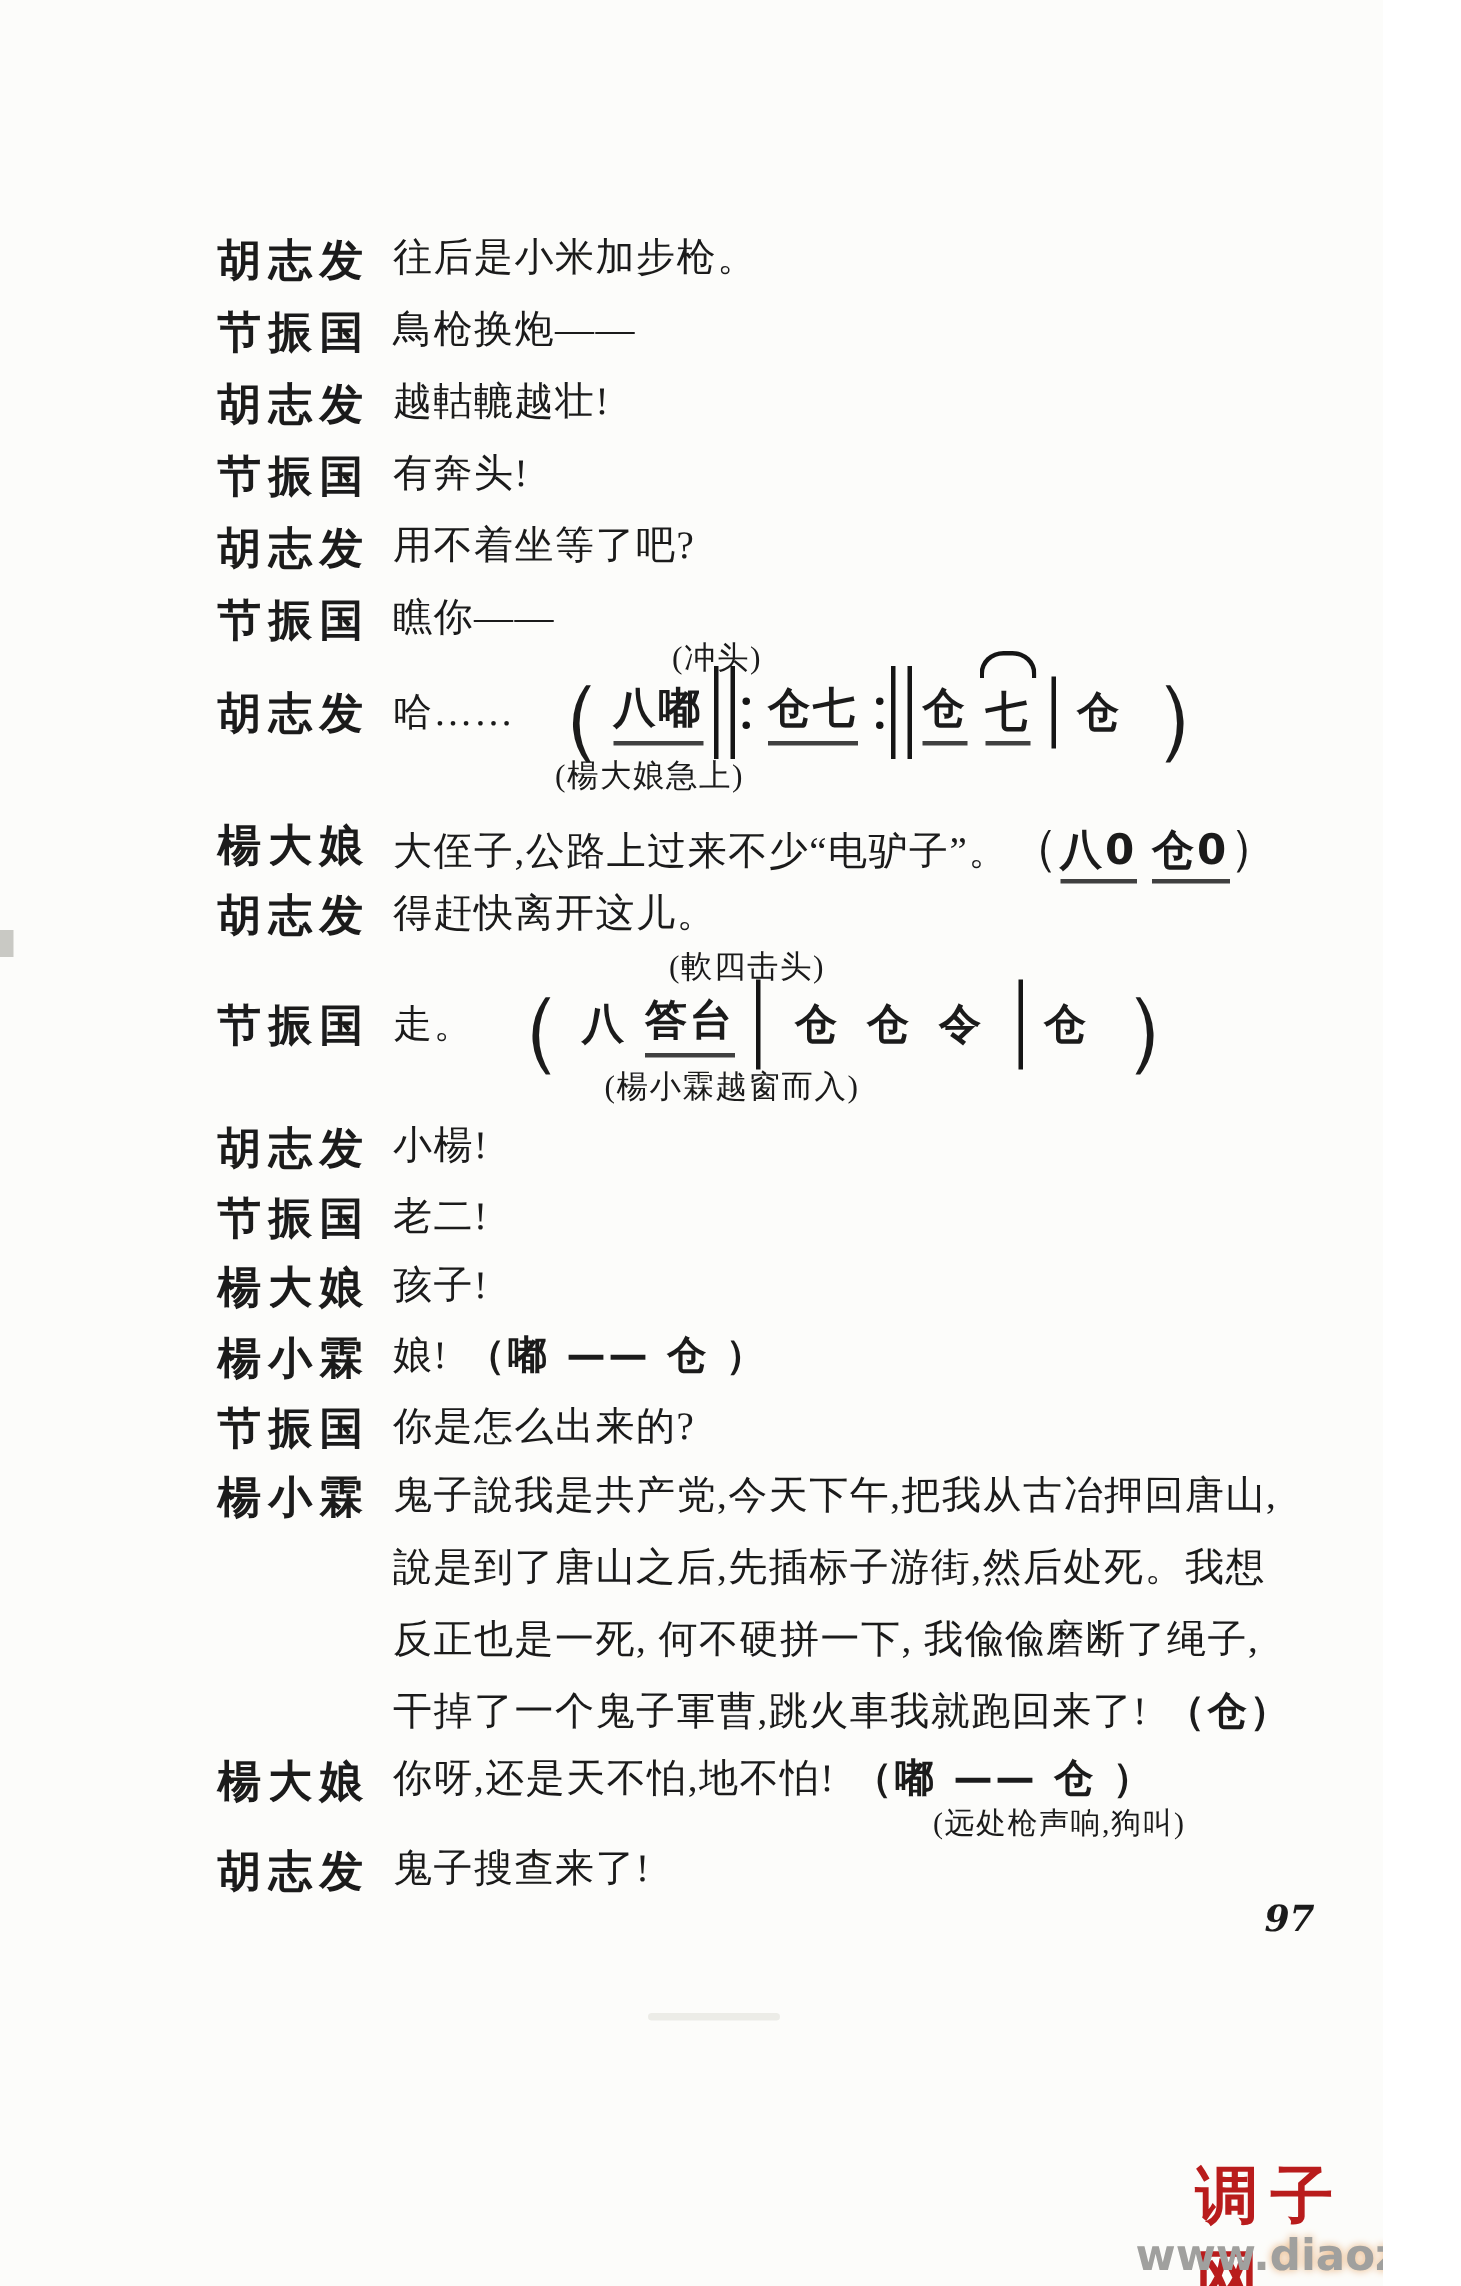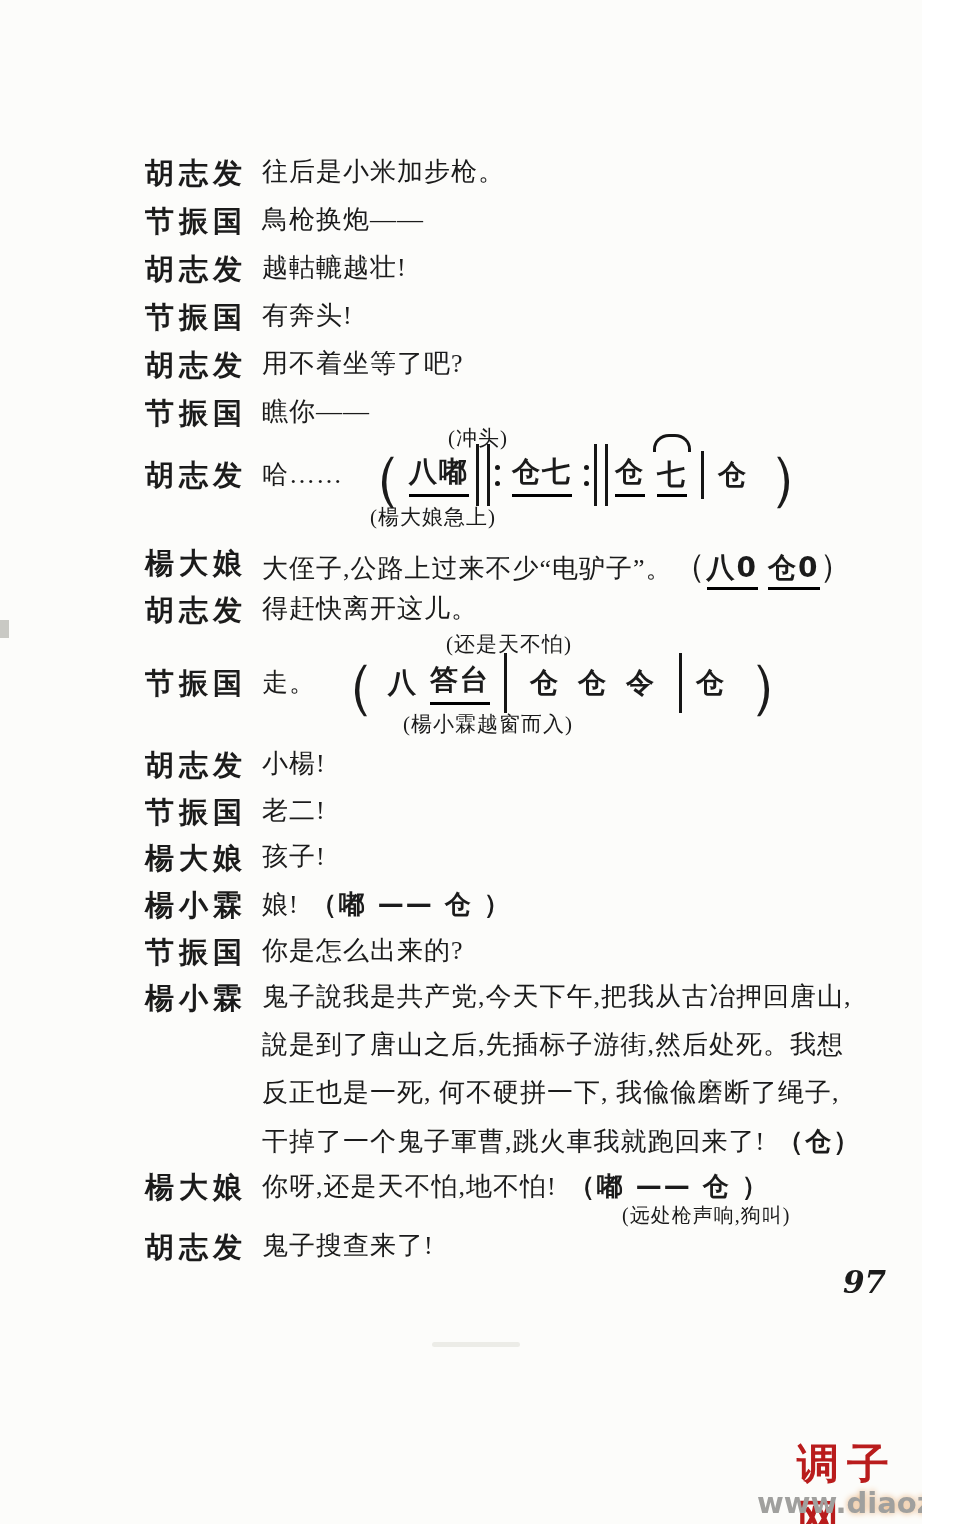--- a/index.html
+++ b/index.html
@@ -19,42 +19,42 @@
   }
   .dt{font-size:26px;letter-spacing:1px;line-height:1.25;}
   .cont{position:absolute;left:262px;font-size:26px;letter-spacing:1px;white-space:nowrap;line-height:1.25;}
   
   .nrow{position:absolute;left:145px;display:flex;align-items:center;white-space:nowrap;height:74px;}
   .nrow .sp{align-self:center;}
   .lg{
     font-family:"DejaVu Sans","Liberation Sans",sans-serif;
     font-weight:700;font-size:28px;letter-spacing:2px;
   }
-  .u{border-bottom:3px solid #000000;padding-bottom:3px;text-align:right;}
+  .u{border-bottom:3px solid #404040;padding-bottom:3px;text-align:right;}
   .bigparen{font-size:60px;font-weight:400;line-height:0.9;transform:translateY(3px);}
   .mparen{font-size:33px;font-weight:400;}
   .bl{width:0;border-left:3px solid #151515;height:48px;margin:0 14px;}
   .bl.tall{height:60px;}
   .rpt{display:inline-flex;align-items:center;height:62px;margin:0 7px;}
   .rpt .bars{width:8px;height:62px;border-left:3px solid #151515;border-right:3px solid #151515;}
   .rpt .dots{display:flex;flex-direction:column;justify-content:center;gap:11px;margin:0 5px;}
   .rpt .dots i{width:5px;height:5px;background:#151515;border-radius:50%;}
   .fholder{position:relative;display:inline-block;}
   .arc{
     position:absolute;left:50%;transform:translateX(-50%);top:-22px;
     width:32px;height:15px;border:3px solid #151515;border-bottom:none;
     border-radius:16px 16px 0 0 / 15px 15px 0 0;
   }
   .note{position:absolute;font-size:21px;letter-spacing:1px;white-space:nowrap;}
   .nlabel{position:absolute;font-size:21px;letter-spacing:1px;white-space:nowrap;}
   .inline-notation{font-family:"DejaVu Sans","Liberation Sans",sans-serif;font-weight:700;font-size:26px;letter-spacing:2px;margin-left:12px;}
   .pageno{
     position:absolute;left:843px;top:1264px;
     font-family:"DejaVu Serif","Liberation Serif",serif;
-    font-style:italic;font-weight:700;font-size:31px;
+    font-style:italic;font-weight:700;font-size:24px;
   }
   .wm-title{
     position:absolute;left:797px;top:1436px;
     font-family:"DejaVu Sans","Liberation Sans",sans-serif;
     font-weight:700;font-size:42px;letter-spacing:8px;color:#b91c1c;
   }
   .wm-url{
     position:absolute;left:757px;top:1486px;
     font-family:"DejaVu Sans","Liberation Sans",sans-serif;
     font-weight:700;font-size:29px;color:#a0a09e;letter-spacing:0px;
@@ -127,21 +127,21 @@
 
   <div class="row" style="top:546px">
     <span class="sp">楊大娘</span>
     <span class="dt"><span>大侄子,公路上过来不少“电驴子”。</span><span class="mparen">（</span><span class="lg u">八0</span><span style="display:inline-block;width:10px"></span><span class="lg u">仓0</span><span class="mparen">）</span></span>
   </div>
   <div class="row" style="top:593px">
     <span class="sp">胡志发</span>
     <span class="dt">得赶快离开这儿。</span>
   </div>
 
-  <div class="nlabel" style="left:446px;top:630px">(还是天不怕)</div>
+  <div class="nlabel" style="left:446px;top:630px">(軟四击头)</div>
   <div class="nrow" style="top:646px">
     <span class="sp">节振国</span>
     <span class="dt" style="align-self:center">走。</span>
     <span class="bigparen">（</span>
     <span class="lg" style="margin:0 12px">八</span>
     <span class="lg u">答台</span>
     <span class="bl tall"></span>
     <span class="lg" style="margin:0 9px">仓</span>
     <span class="lg" style="margin:0 9px">仓</span>
     <span class="lg" style="margin:0 9px">令</span>

